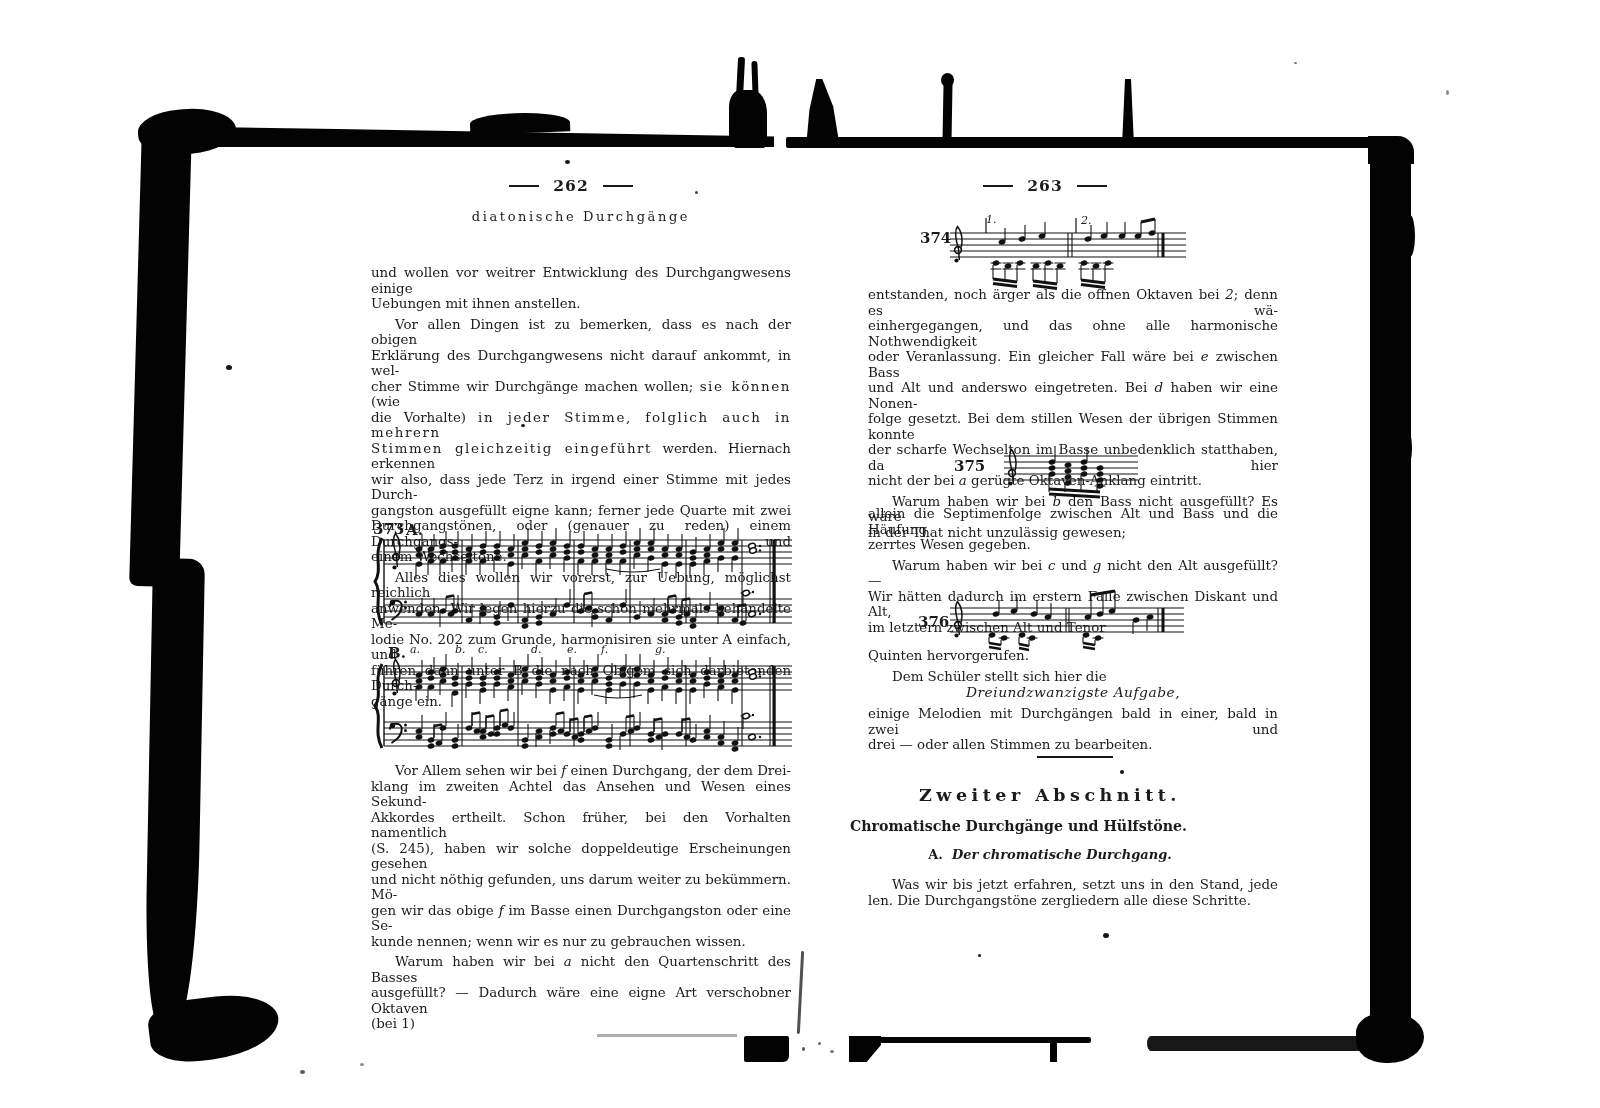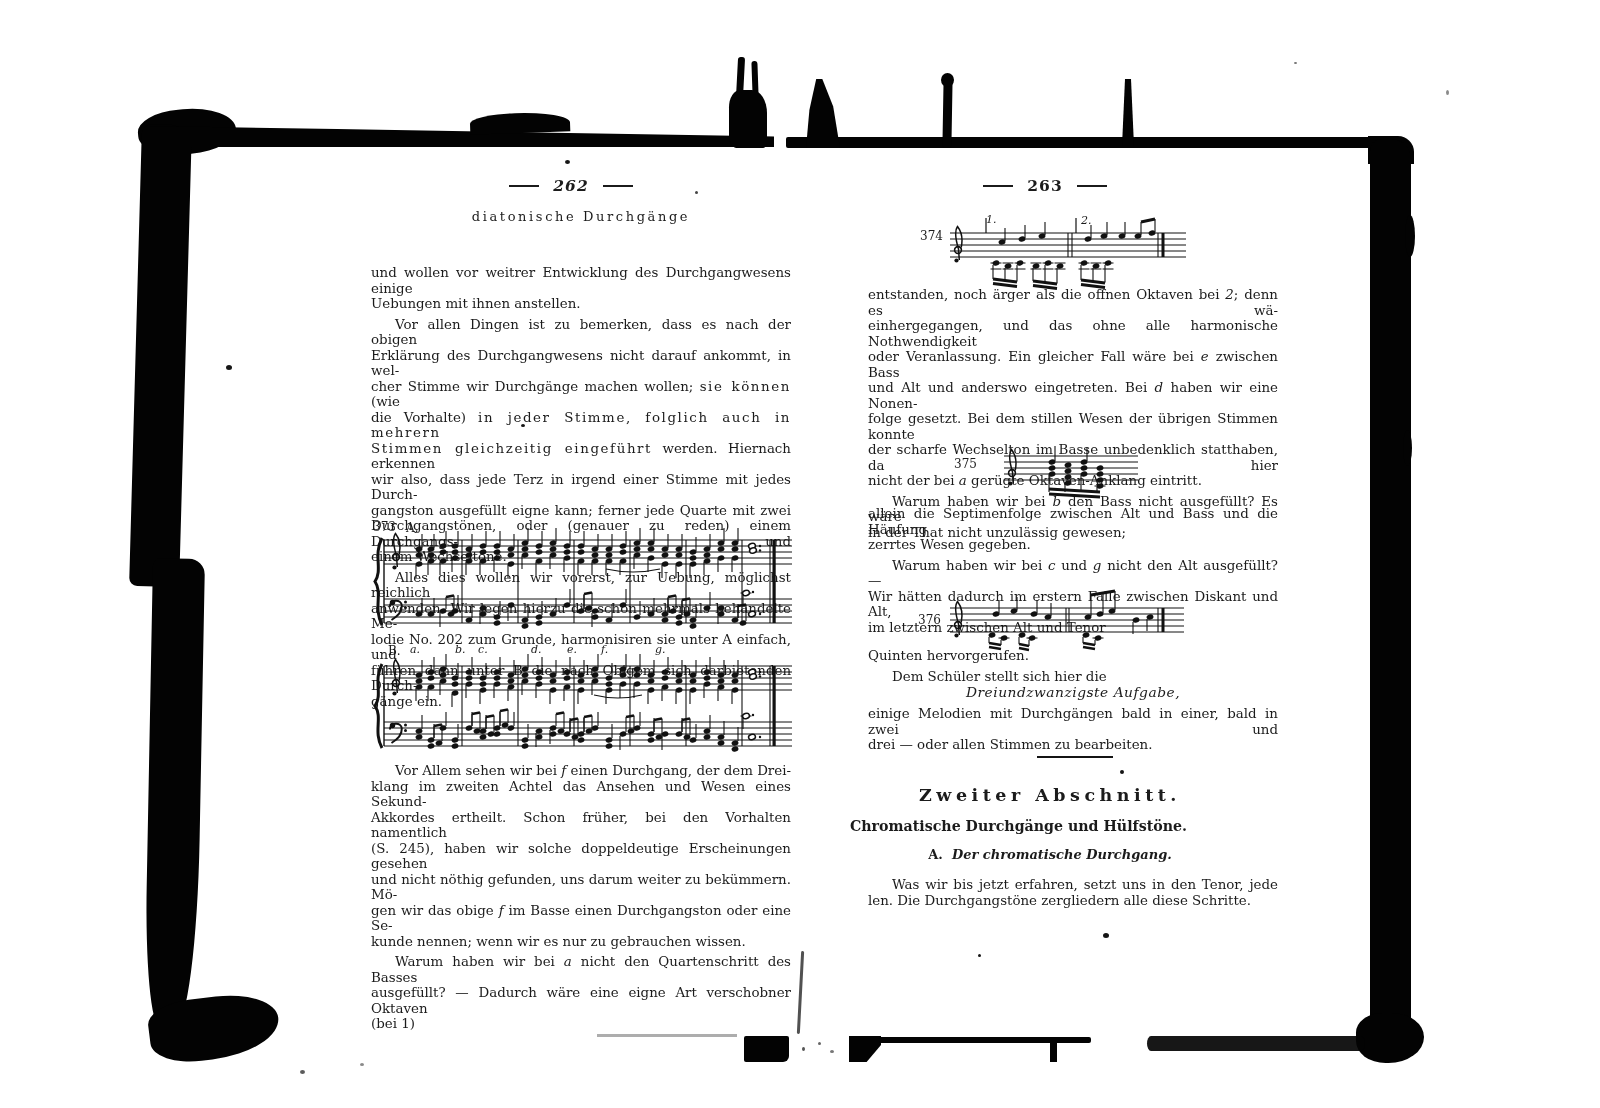--- a/index.html
+++ b/index.html
@@ -44,21 +44,21 @@
   .phead { display:flex; justify-content:center; align-items:center; gap:14px; }
   .hdash { width:30px; height:2px; background:#1b1b1b; }
   .pnum { font-size:15.5px; font-weight:700; letter-spacing:1px; }
   .runtitle { text-align:center; font-size:13px; letter-spacing:2.6px; }
   .paras { font-size:13.4px; }
   .para + .para { margin-top:5px; }
   .line { line-height:15.5px; text-align:justify; text-align-last:justify; white-space:normal; }
   .line.last { text-align-last:left; }
   .line.ind { text-indent:24px; }
   .sp { letter-spacing:1.6px; }
-  .muslabel { position:absolute; font-size:12px; }
+  .muslabel { position:absolute; font-size:15px;font-weight:bold; }
   .muslet { position:absolute; font-size:11px; font-style:italic; }
   .task { font-style:italic; font-size:13.8px; text-align:center; letter-spacing:.5px; }
   .mid-rule { position:absolute; left:1037px; top:756px; width:76px; height:2.4px; background:#141414; }
   .sect-title { font-weight:700; font-size:17.5px; letter-spacing:4.5px; text-align:center; }
   .sect-sub { font-weight:700; font-size:14.2px; text-align:left; }
   .sect-part { font-size:13px; text-align:center; font-weight:700; }
   .sect-part i { font-style:italic; }
   svg.mus { position:absolute; overflow:visible; }
 </style>
 </head>
@@ -89,21 +89,21 @@
   <div class="art strokeD"></div>
   <div class="art bfaint"></div>
   <div class="art brect1"></div>
   <div class="art brect2"></div>
   <div class="art bline"></div>
   <div class="art btick"></div>
   <div class="art gstreak"></div>
 
   
   <div class="page">
-    <header class="abs phead" style="left:361px;top:176px;width:420px;font-style:italic;">
+    <header class="abs phead" style="left:361px;top:176px;width:420px;">
       <span class="hdash"></span>
       <span class="pnum">262</span>
       <span class="hdash"></span>
     </header>
     <div class="abs runtitle" style="left:371px;top:209px;width:420px;">diatonische Durchgänge</div>
 
     <div class="abs paras" style="left:371px;top:231px;width:420px;margin-top:34px;">
         <div class="para">
           <div class="line">und wollen vor weitrer Entwicklung des Durchgangwesens einige</div>
           <div class="line last">Uebungen mit ihnen anstellen.</div>
@@ -886,21 +886,21 @@
     <div class="mid-rule"></div>
 
     <div class="abs sect-title" style="left:850px;top:785px;width:400px;">Zweiter Abschnitt.</div>
     <div class="abs sect-sub" style="left:850px;top:818px;width:400px;">Chromatische Durchgänge und Hülfstöne.</div>
     <div class="abs sect-part" style="left:850px;top:847px;width:400px;">
       <b>A.</b>&nbsp;&nbsp;<i>Der chromatische Durchgang.</i>
     </div>
 
     <div class="abs paras" style="left:868px;top:877px;width:410px;">
         <div class="para">
-          <div class="line ind">Was wir bis jetzt erfahren, setzt uns in den Tenor, jede</div>
+          <div class="line ind">Was wir bis jetzt erfahren, setzt uns in den Stand, jede</div>
           <div class="line last">len. Die Durchgangstöne zergliedern alle diese Schritte.</div>
         </div>
       </div>
   </div>
 
   
   <div class="speck" style="left:565px;top:160px;width:5px;height:4px;"></div>
   <div class="speck" style="left:226px;top:365px;width:6px;height:5px;"></div>
   <div class="speck" style="left:521px;top:424px;width:4px;height:3px;"></div>
   <div class="speck" style="left:1120px;top:770px;width:4px;height:4px;"></div>

